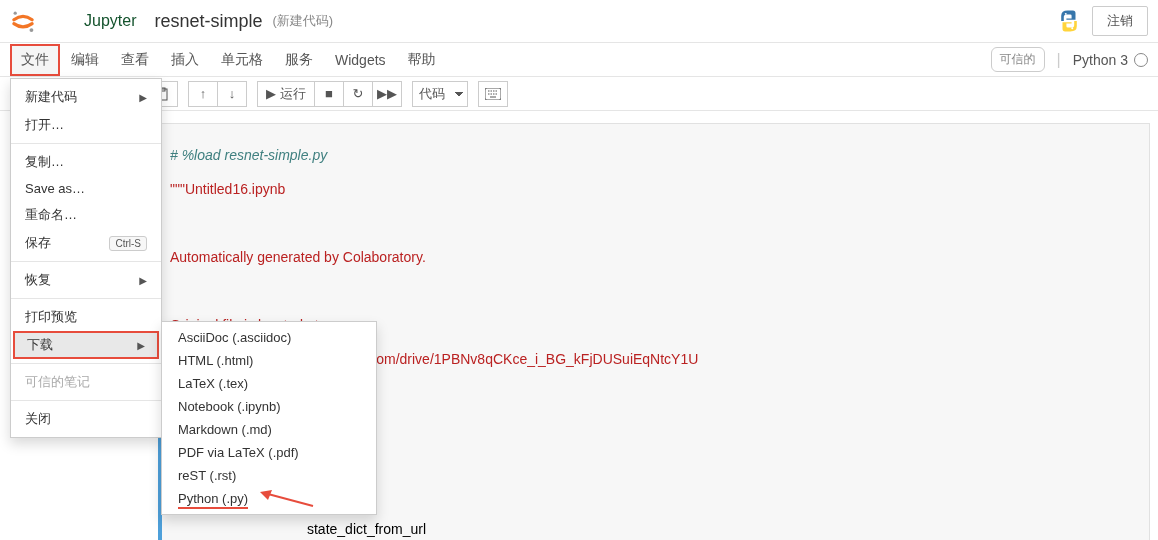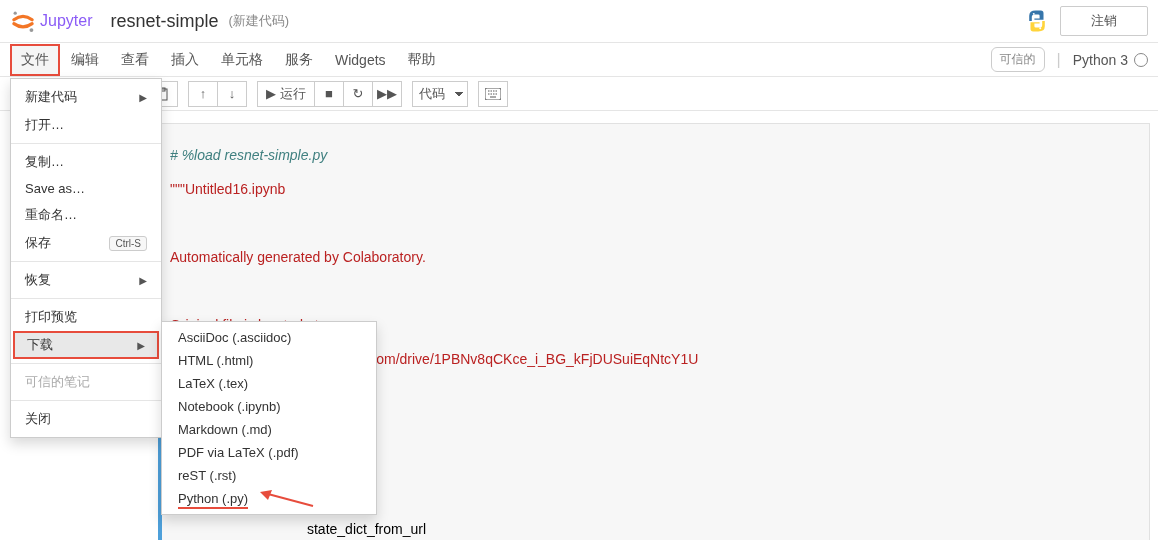--- a/index.html
+++ b/index.html
@@ -1,25 +1,25 @@
 <!DOCTYPE html>
 <html><head>
 <meta charset="utf-8">
 <style>
 * { margin: 0; padding: 0; box-sizing: border-box; font-family: "Helvetica Neue", Helvetica, Arial, sans-serif; }
 body { background: #fff; overflow: hidden; width: 1158px; height: 540px; position: relative; }
 .header { display: flex; align-items: center; padding: 6px 10px; border-bottom: 1px solid #e5e5e5; }
 .logo { display: flex; align-items: center; gap: 4px; margin-right: 18px; }
 .logo-icon { width: 26px; height: 26px; }
-.logo-text { font-size: 16px; color: #8b5cf6; }
+.logo-text { font-size: 16px; color: #14532d; margin-left: 44px; }
 .nb-title { font-size: 18px; color: #333; margin-right: 10px; }
 .autosave { font-size: 13px; color: #888; }
 .header-right { margin-left: auto; display: flex; align-items: center; gap: 10px; }
 .py-logo { width: 26px; height: 26px; }
-.logout-btn { border: 1px solid #ccc; background: #fff; padding: 5px 30px; font-size: 13px; color: #555; border-radius: 2px; cursor: pointer; }
+.logout-btn { border: 1px solid #ccc; background: #fff; padding: 5px 14px; font-size: 13px; color: #555; border-radius: 2px; cursor: pointer; }
 .menubar { display: flex; align-items: center; padding: 0 10px; height: 34px; border-bottom: 1px solid #e5e5e5; position: relative; }
 .menu-item { padding: 7px 11px; font-size: 14px; color: #555; cursor: pointer; }
 .menu-item.active { background: #f5f5f5; }
 .menu-highlight { border: 2px solid #e74c3c; padding: 5px 9px !important; }
 .menubar-right { margin-left: auto; display: flex; align-items: center; gap: 12px; }
 .trusted { border: 1px solid #ccc; padding: 3px 8px; font-size: 12px; color: #888; border-radius: 6px; }
 .kernel { font-size: 14px; color: #555; display: flex; align-items: center; gap: 6px; }
 .kernel-circle { width: 14px; height: 14px; border: 1px solid #888; border-radius: 50%; }
 .sep { color: #ccc; font-size: 16px; }
 .toolbar { display: flex; align-items: center; padding: 4px 10px; height: 34px; border-bottom: 1px solid #e5e5e5; gap: 0; }

